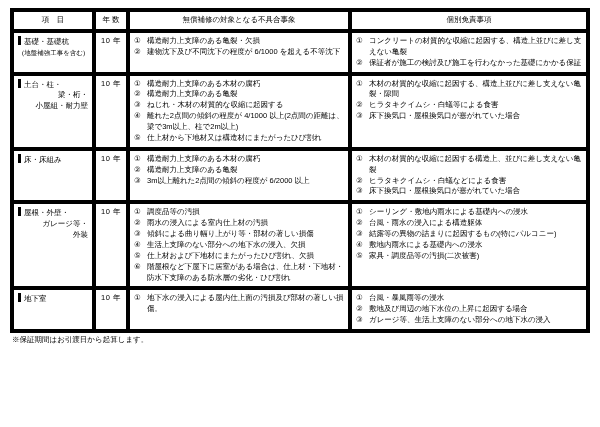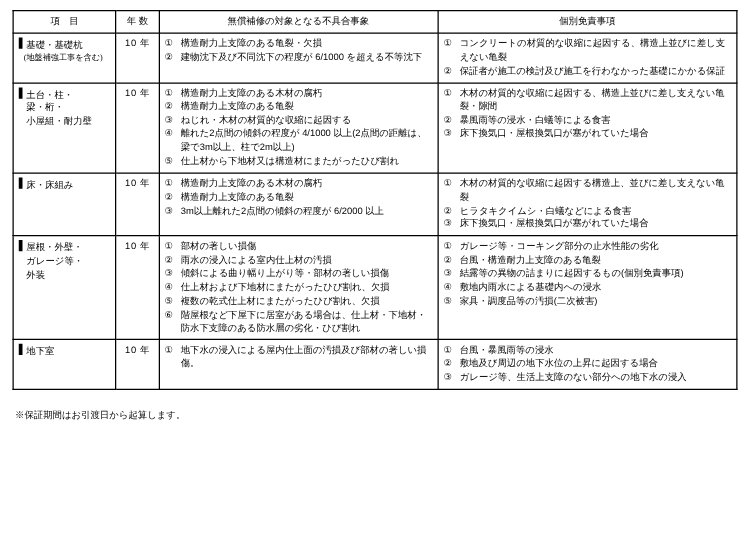--- a/index.html
+++ b/index.html
@@ -21,21 +21,21 @@
     box-sizing: border-box;
     padding: 8px 10px 0 10px;
   }
   table.warranty {
     border-collapse: collapse;
     width: 580px;
     table-layout: fixed;
   }
   table.warranty th,
   table.warranty td {
-    border: 1px solid #000000;
+    border: 4px solid #000000;
     vertical-align: top;
     padding: 3px 4px;
     font-size: 7.5px;
     line-height: 1.45;
   }
   thead th {
     text-align: center;
     vertical-align: middle;
     font-weight: normal;
     font-size: 8.5px;
@@ -61,20 +61,21 @@
     content: "";
     display: inline-block;
     width: 3px;
     height: 9px;
     background: #000;
     margin-right: 3px;
     vertical-align: -1px;
   }
   .cat-line.indent {
     padding-left: 6px;
+    text-align: right;
   }
   .cat-note {
     font-size: 6.5px;
     display: block;
     padding-left: 4px;
     line-height: 1.4;
   }
   .yrs-cell {
     text-align: center;
     vertical-align: middle;
@@ -92,21 +93,21 @@
     padding-left: 13px;
     margin-bottom: 0px;
   }
   ol.items > li > .num {
     position: absolute;
     left: 0;
     top: 0;
     font-size: 7.5px;
   }
   .footnote {
-    margin-top: 15px;
+    margin-top: 2px;
     font-size: 7.5px;
     padding-left: 2px;
   }
 </style>
 </head>
 <body>
 
 <div class="page">
 
   <table class="warranty">
@@ -158,21 +159,21 @@
             <li><span class="num">①</span><span>構造耐力上支障のある木材の腐朽</span></li>
             <li><span class="num">②</span><span>構造耐力上支障のある亀裂</span></li>
             <li><span class="num">③</span><span>ねじれ・木材の材質的な収縮に起因する</span></li>
             <li><span class="num">④</span><span>離れた2点間の傾斜の程度が 4/1000 以上(2点間の距離は、梁で3m以上、柱で2m以上)</span></li>
             <li><span class="num">⑤</span><span>仕上材から下地材又は構造材にまたがったひび割れ</span></li>
           </ol>
         </td>
         <td>
           <ol class="items">
             <li><span class="num">①</span><span>木材の材質的な収縮に起因する、構造上並びに差し支えない亀裂・隙間</span></li>
-            <li><span class="num">②</span><span>暴風雨等の浸水・白蟻等による食害</span></li>
+            <li><span class="num">②</span><span>ヒラタキクイムシ・白蟻等による食害</span></li>
             <li><span class="num">③</span><span>床下換気口・屋根換気口が塞がれていた場合</span></li>
           </ol>
         </td>
       </tr>
 
       <tr>
         <td class="cat-cell">
           <span class="cat-line mark">床・床組み</span>
         </td>
         <td class="yrs-cell">10 年</td>
@@ -194,33 +195,33 @@
 
       <tr>
         <td class="cat-cell">
           <span class="cat-line mark">屋根・外壁・</span>
           <span class="cat-line indent">ガレージ等・</span>
           <span class="cat-line indent">外装</span>
         </td>
         <td class="yrs-cell">10 年</td>
         <td>
           <ol class="items">
-            <li><span class="num">①</span><span>部材の著しい損傷</span></li>
+            <li><span class="num">①</span><span>調度品等の汚損</span></li>
             <li><span class="num">②</span><span>雨水の浸入による室内仕上材の汚損</span></li>
             <li><span class="num">③</span><span>傾斜による曲り幅り上がり等・部材の著しい損傷</span></li>
-            <li><span class="num">④</span><span>仕上材および下地材にまたがったひび割れ、欠損</span></li>
-            <li><span class="num">⑤</span><span>複数の乾式仕上材にまたがったひび割れ、欠損</span></li>
+            <li><span class="num">④</span><span>生活上支障のない部分への地下水の浸入、欠損</span></li>
+            <li><span class="num">⑤</span><span>仕上材および下地材にまたがったひび割れ、欠損</span></li>
             <li><span class="num">⑥</span><span>階屋根など下屋下に居室がある場合は、仕上材・下地材・防水下支障のある防水層の劣化・ひび割れ</span></li>
           </ol>
         </td>
         <td>
           <ol class="items">
-            <li><span class="num">①</span><span>ガレージ等・コーキング部分の止水性能の劣化</span></li>
-            <li><span class="num">②</span><span>台風・構造耐力上支障のある亀裂</span></li>
-            <li><span class="num">③</span><span>結露等の異物の詰まりに起因するもの(個別免責事項)</span></li>
+            <li><span class="num">①</span><span>シーリング・敷地内雨水による基礎内への浸水</span></li>
+            <li><span class="num">②</span><span>台風・雨水の浸入による構造躯体</span></li>
+            <li><span class="num">③</span><span>結露等の異物の詰まりに起因するもの(特にパルコニー)</span></li>
             <li><span class="num">④</span><span>敷地内雨水による基礎内への浸水</span></li>
             <li><span class="num">⑤</span><span>家具・調度品等の汚損(二次被害)</span></li>
           </ol>
         </td>
       </tr>
 
       <tr>
         <td class="cat-cell">
           <span class="cat-line mark">地下室</span>
         </td>

